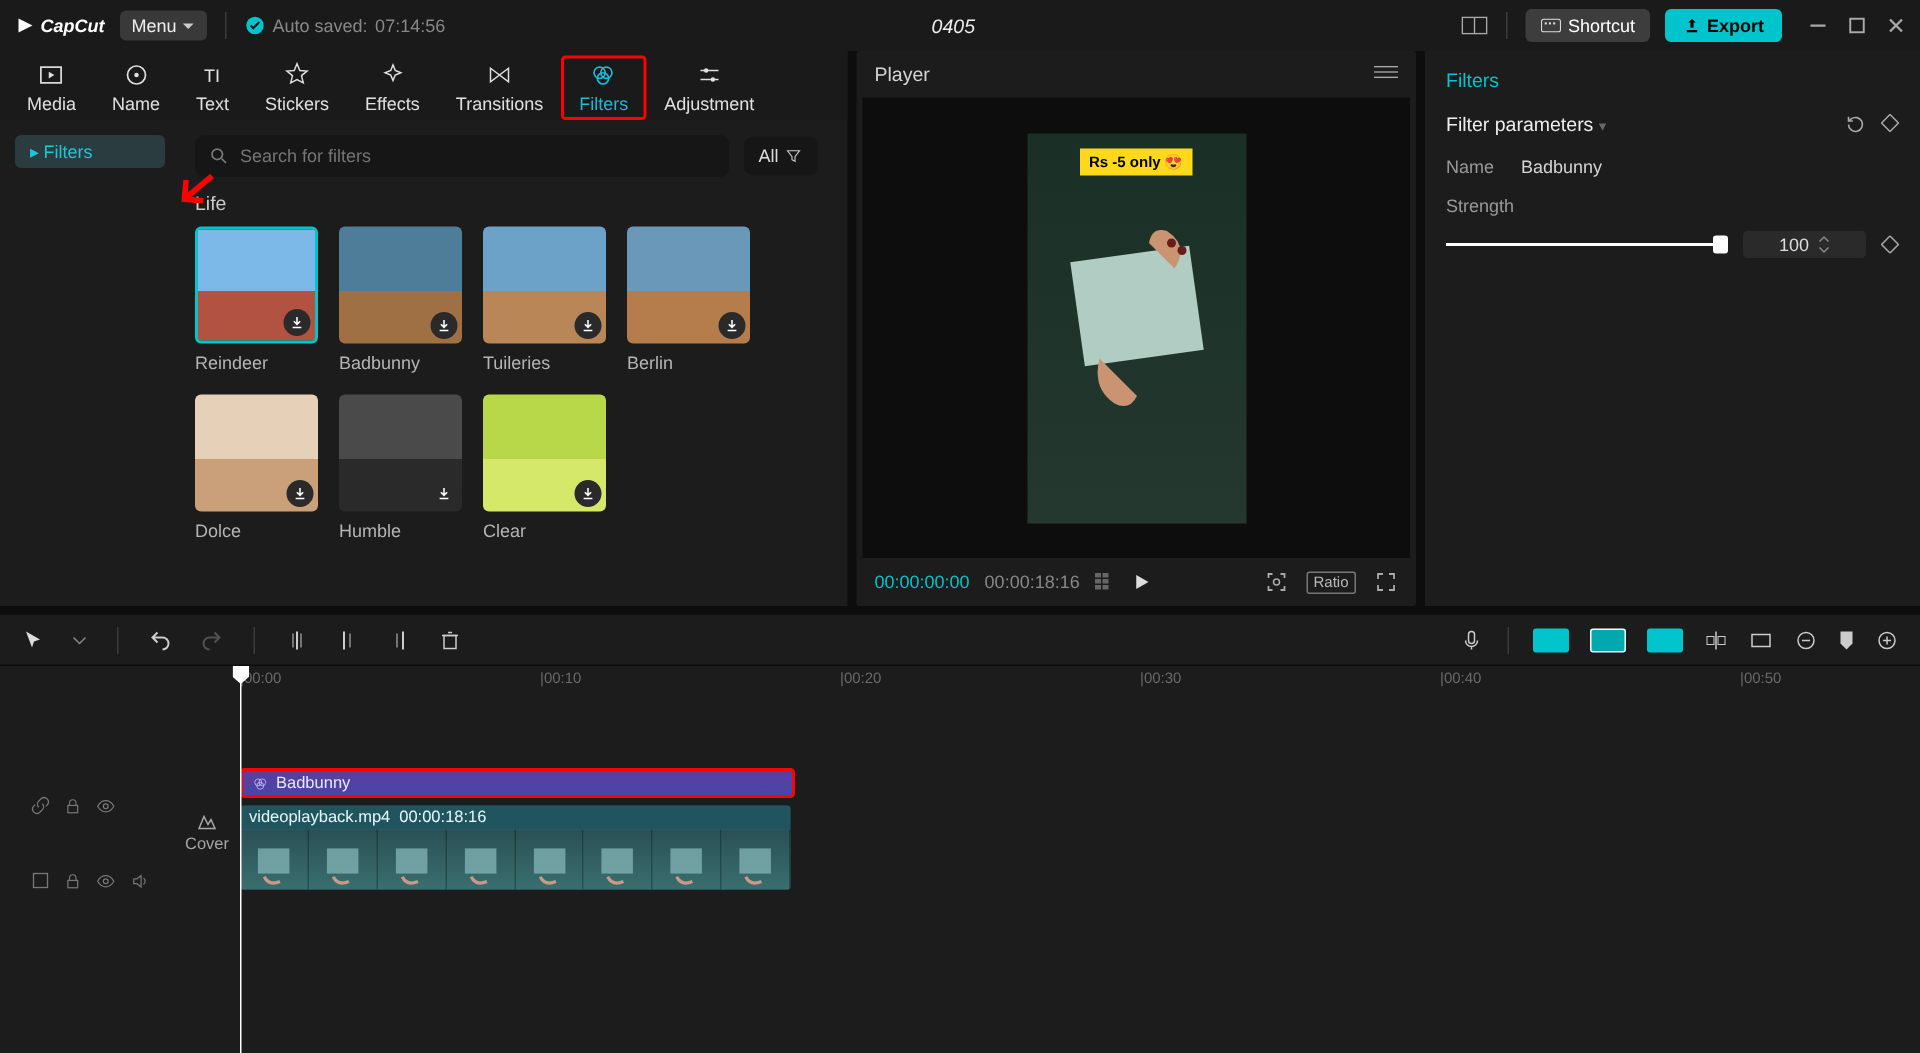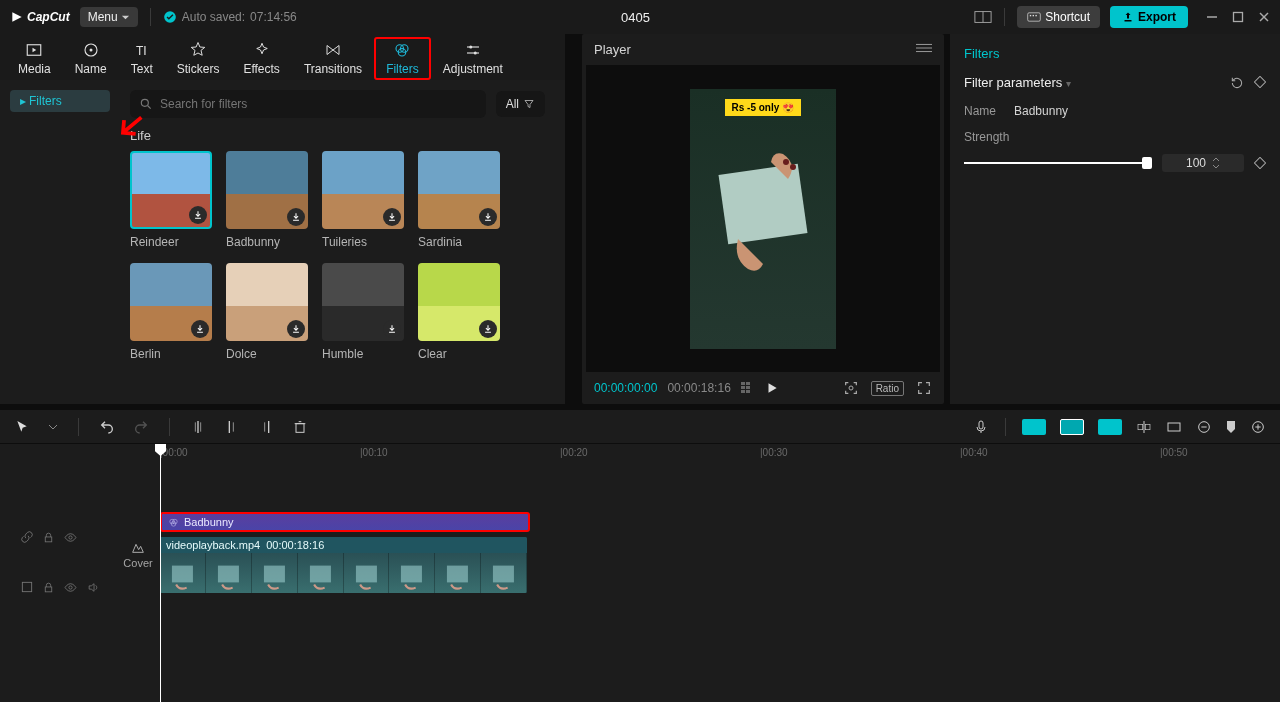--- a/index.html
+++ b/index.html
@@ -2,21 +2,21 @@
 <html><head>
 <meta charset="utf-8">
 <style>
 * { margin: 0; padding: 0; box-sizing: border-box; font-family: -apple-system, BlinkMacSystemFont, "Segoe UI", Arial, sans-serif; }
 body { background: #0d0d0d; color: #ccc; width: 1280px; height: 702px; overflow: hidden; font-size: 12px; }
 .titlebar { height: 34px; background: #1a1a1a; display: flex; align-items: center; padding: 0 10px; justify-content: space-between; }
 .titlebar-left { display: flex; align-items: center; gap: 10px; }
 .logo { font-weight: bold; font-style: italic; color: #fff; display:flex; align-items:center; gap:3px;}
 .menu-btn { background: #393939; color:#eee; padding: 3px 8px; border-radius: 4px; font-size: 12px; display:flex; align-items:center; gap:3px; cursor:pointer;}
 .autosave { color: #888; font-size: 12px; display:flex; align-items:center; gap:5px;}
-.titlebar-center { color: #eee; font-size: 13px; font-weight:500;}
+.titlebar-center { color: #eee; font-size: 13px; font-weight:500;font-style:italic;}
 .titlebar-right { display: flex; align-items: center; gap: 10px; }
 .shortcut-btn { background: #3d3d3d; color: #fff; padding: 4px 10px; border-radius: 4px; font-size: 12px; display:flex; align-items:center; gap:4px; cursor:pointer;}
 .export-btn { background: #00c4cc; color: #000; padding: 4px 12px; border-radius:4px; font-weight:600; display:flex; align-items:center; gap:4px; cursor:pointer;}
 .win-controls { display:flex; gap:14px; margin-left:8px; color:#aaa;}
 .main-row { display: flex; height: 370px; }
 .left-panel { width: 565px; background: #1c1c1c; display:flex; flex-direction:column;}
 .tabs { display:flex; background:#1a1a1a; height:46px; align-items:flex-end; padding-left:6px; padding-top:4px; gap:0;}
 .tab { display:flex; flex-direction:column; align-items:center; justify-content:flex-start; padding: 4px 12px 4px; color:#e0e0e0; font-size:12px; cursor:pointer; gap:3px;}
 .tab.highlight { border: 2px solid #ff0000; color:#1fb8d8; border-radius:3px; padding:2px 10px 2px;}
 .tab-icon { width:18px; height:18px; color:#e0e0e0;}
@@ -30,21 +30,21 @@
 .search-icon-wrap { position:absolute; left:9px; top:7px; color:#777;}
 .all-btn { background:#161616; color:#ddd; padding:6px 10px; border-radius:6px; display:flex; align-items:center; gap:4px; cursor:pointer; font-size:12px;}
 .section-title { color:#ccc; font-size:13px; margin-bottom:8px;}
 .grid { display:flex; gap:14px; flex-wrap:wrap;}
 .filter-card { width:82px;}
 .thumb { width:82px; height:78px; border-radius:4px; position:relative; background:#3a6a8a;}
 .thumb.selected { border:2px solid #00c4cc;}
 .dl-badge { position:absolute; right:3px; bottom:3px; width:18px; height:18px; background:#2a2a2a; border-radius:9px; display:flex; align-items:center; justify-content:center; color:#fff;}
 .filter-name { color:#b5b5b5; font-size:12px; margin-top:6px;}
 .arrow-annot { position:absolute; left:-17px; top:18px; color:#ff0000; transform:rotate(140deg);}
-.player-panel { flex:1; background:#1c1c1c; margin-left:17px; margin-right:6px; display:flex; flex-direction:column; border-radius:2px;}
+.player-panel { flex:1; background:#1c1c1c; margin-left:6px; margin-right:6px; display:flex; flex-direction:column; border-radius:2px;}
 .player-header { display:flex; justify-content:space-between; padding:8px 12px; color:#d5d5d5; font-size:13px;}
 .player-body { flex:1; display:flex; align-items:center; justify-content:center; background:#0d0d0d; margin:0 4px;}
 .video-frame { width:146px; height:260px; background: linear-gradient(#1a2f25, #243830); position:relative; display:flex; align-items:center; justify-content:center;}
 .tag-overlay { position:absolute; top:10px; background:#ffd91a; color:#000; font-weight:700; padding:3px 6px; font-size:10px;}
 .hands { filter: sepia(0.1);}
 .player-controls { display:flex; justify-content:space-between; align-items:center; padding:8px 12px; color:#888;}
 .pc-left { display:flex; align-items:center; gap:10px;}
 .pc-right { display:flex; align-items:center; gap:12px;}
 .time-current { color:#00c4cc;}
 .ratio-box { border:1px solid #777; color:#bbb; padding:1px 4px; font-size:10px; border-radius:2px;}
@@ -256,30 +256,20 @@
               <div class="thumb" style="background: linear-gradient(rgb(108, 162, 199) 55%, rgb(185, 134, 87) 55%);">
                 <div class="dl-badge">
                   <svg width="10" height="10" viewBox="0 0 24 24">
                     <path d="M12 3v12m-5-5l5 5 5-5M5 20h14" stroke="#fff" fill="none" stroke-width="2.5"></path>
                   </svg>
                 </div>
               </div>
               <div class="filter-name">Tuileries</div>
             </div>
             <div class="filter-card">
-              <div class="thumb" style="background: linear-gradient(rgb(111, 163, 198) 55%, rgb(182, 132, 78) 55%);">
-                <div class="dl-badge">
-                  <svg width="10" height="10" viewBox="0 0 24 24">
-                    <path d="M12 3v12m-5-5l5 5 5-5M5 20h14" stroke="#fff" fill="none" stroke-width="2.5"></path>
-                  </svg>
-                </div>
-              </div>
-              <div class="filter-name">Sardinia</div>
-            </div>
-            <div class="filter-card">
               <div class="thumb" style="background: linear-gradient(rgb(106, 152, 184) 55%, rgb(181, 125, 75) 55%);">
                 <div class="dl-badge">
                   <svg width="10" height="10" viewBox="0 0 24 24">
                     <path d="M12 3v12m-5-5l5 5 5-5M5 20h14" stroke="#fff" fill="none" stroke-width="2.5"></path>
                   </svg>
                 </div>
               </div>
               <div class="filter-name">Berlin</div>
             </div>
             <div class="filter-card">

